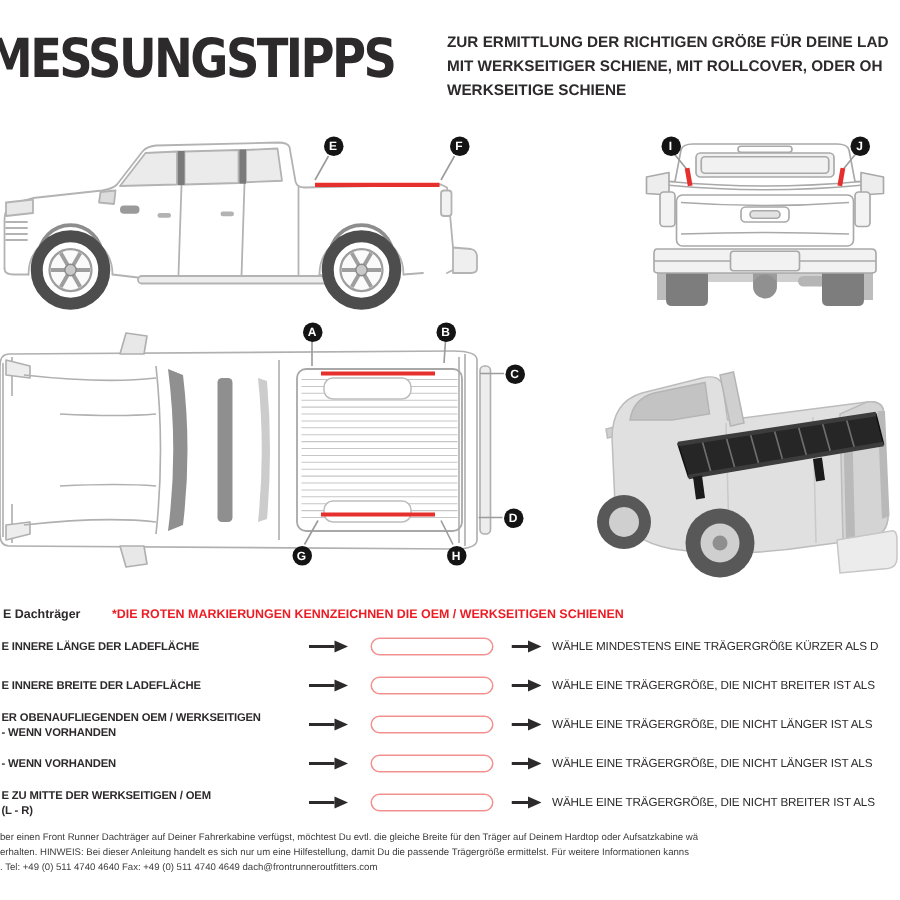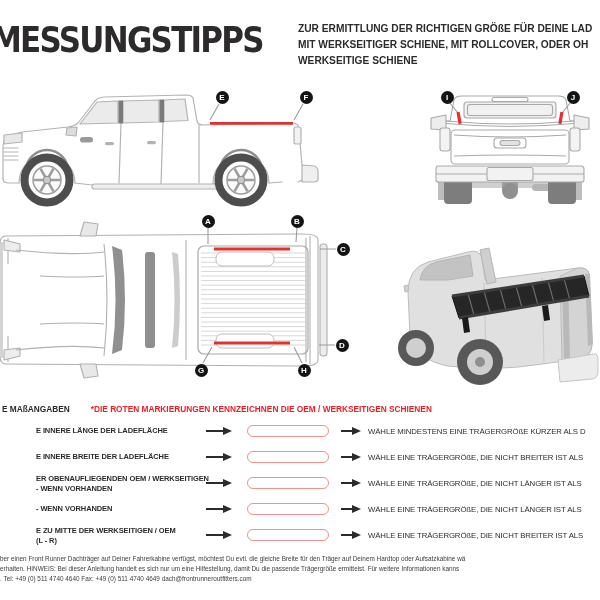--- a/index.html
+++ b/index.html
@@ -18,21 +18,21 @@
   .svg-top{left:0;top:206px;}
   .svg-3d{left:392px;top:232px;}
   
   .marker{position:absolute;width:13px;height:13px;border-radius:50%;background:#141414;
           color:#fff;font:bold 8px/13px "Liberation Sans",sans-serif;text-align:center;}
   
   .note{position:absolute;left:2px;top:404px;font-size:8.3px;font-weight:bold;white-space:nowrap;}
   .note .red{color:#ed1c24;margin-left:21px;}
   .mrow{position:absolute;left:0;width:600px;height:22px;}
   .mlabel{position:absolute;left:1px;top:50%;transform:translateY(-50%);
-          font-size:7.5px;font-weight:bold;line-height:9.5px;white-space:nowrap;letter-spacing:-.1px;padding-left:35px;}
+          font-size:7.5px;font-weight:bold;line-height:9.5px;white-space:nowrap;letter-spacing:-.1px;}
   .arr1{position:absolute;left:206px;top:50%;transform:translateY(-50%);}
   .pill{position:absolute;left:247px;top:50%;transform:translateY(-50%);width:80px;height:10px;
         border:1.4px solid #f2908f;border-radius:8px;background:#fff;}
   .arr2{position:absolute;left:341px;top:50%;transform:translateY(-50%);}
   .mright{position:absolute;left:368px;top:50%;transform:translateY(-50%);
           font-size:7.8px;font-weight:normal;white-space:nowrap;letter-spacing:-.1px;}
   
   .footer{position:absolute;left:0;top:554px;font-size:6.4px;line-height:10px;
           color:#3c3c3c;white-space:nowrap;}
 </style>
@@ -184,21 +184,21 @@
   <div class="marker" style="left:440.5px;top:90.5px">I</div>
   <div class="marker" style="left:566.5px;top:90.5px">J</div>
   <div class="marker" style="left:201.5px;top:214.5px">A</div>
   <div class="marker" style="left:290.5px;top:214.5px">B</div>
   <div class="marker" style="left:336.5px;top:242.5px">C</div>
   <div class="marker" style="left:335.5px;top:338.5px">D</div>
   <div class="marker" style="left:194.5px;top:363.5px">G</div>
   <div class="marker" style="left:297.5px;top:363.5px">H</div>
 
   <div class="note">
-    <span>E MAßANGABEN</span><span class="red">*DIE ROTEN MARKIERUNGEN KENNZEICHNEN DIE OEM / WERKSEITIGEN SCHIENEN</span>
+    <span>E Dachträger</span><span class="red">*DIE ROTEN MARKIERUNGEN KENNZEICHNEN DIE OEM / WERKSEITIGEN SCHIENEN</span>
   </div>
 
   <div class="mrow" style="top:420px">
     <div class="mlabel">
         <div>E INNERE LÄNGE DER LADEFLÄCHE</div>
       </div>
     <svg class="arr1" width="26" height="9">
         <line x1="0" y1="4.5" x2="17" y2="4.5" stroke="#2d2a2b" stroke-width="2"></line>
         <polygon points="17,0.5 26,4.5 17,8.5" fill="#2d2a2b"></polygon>
       </svg>

